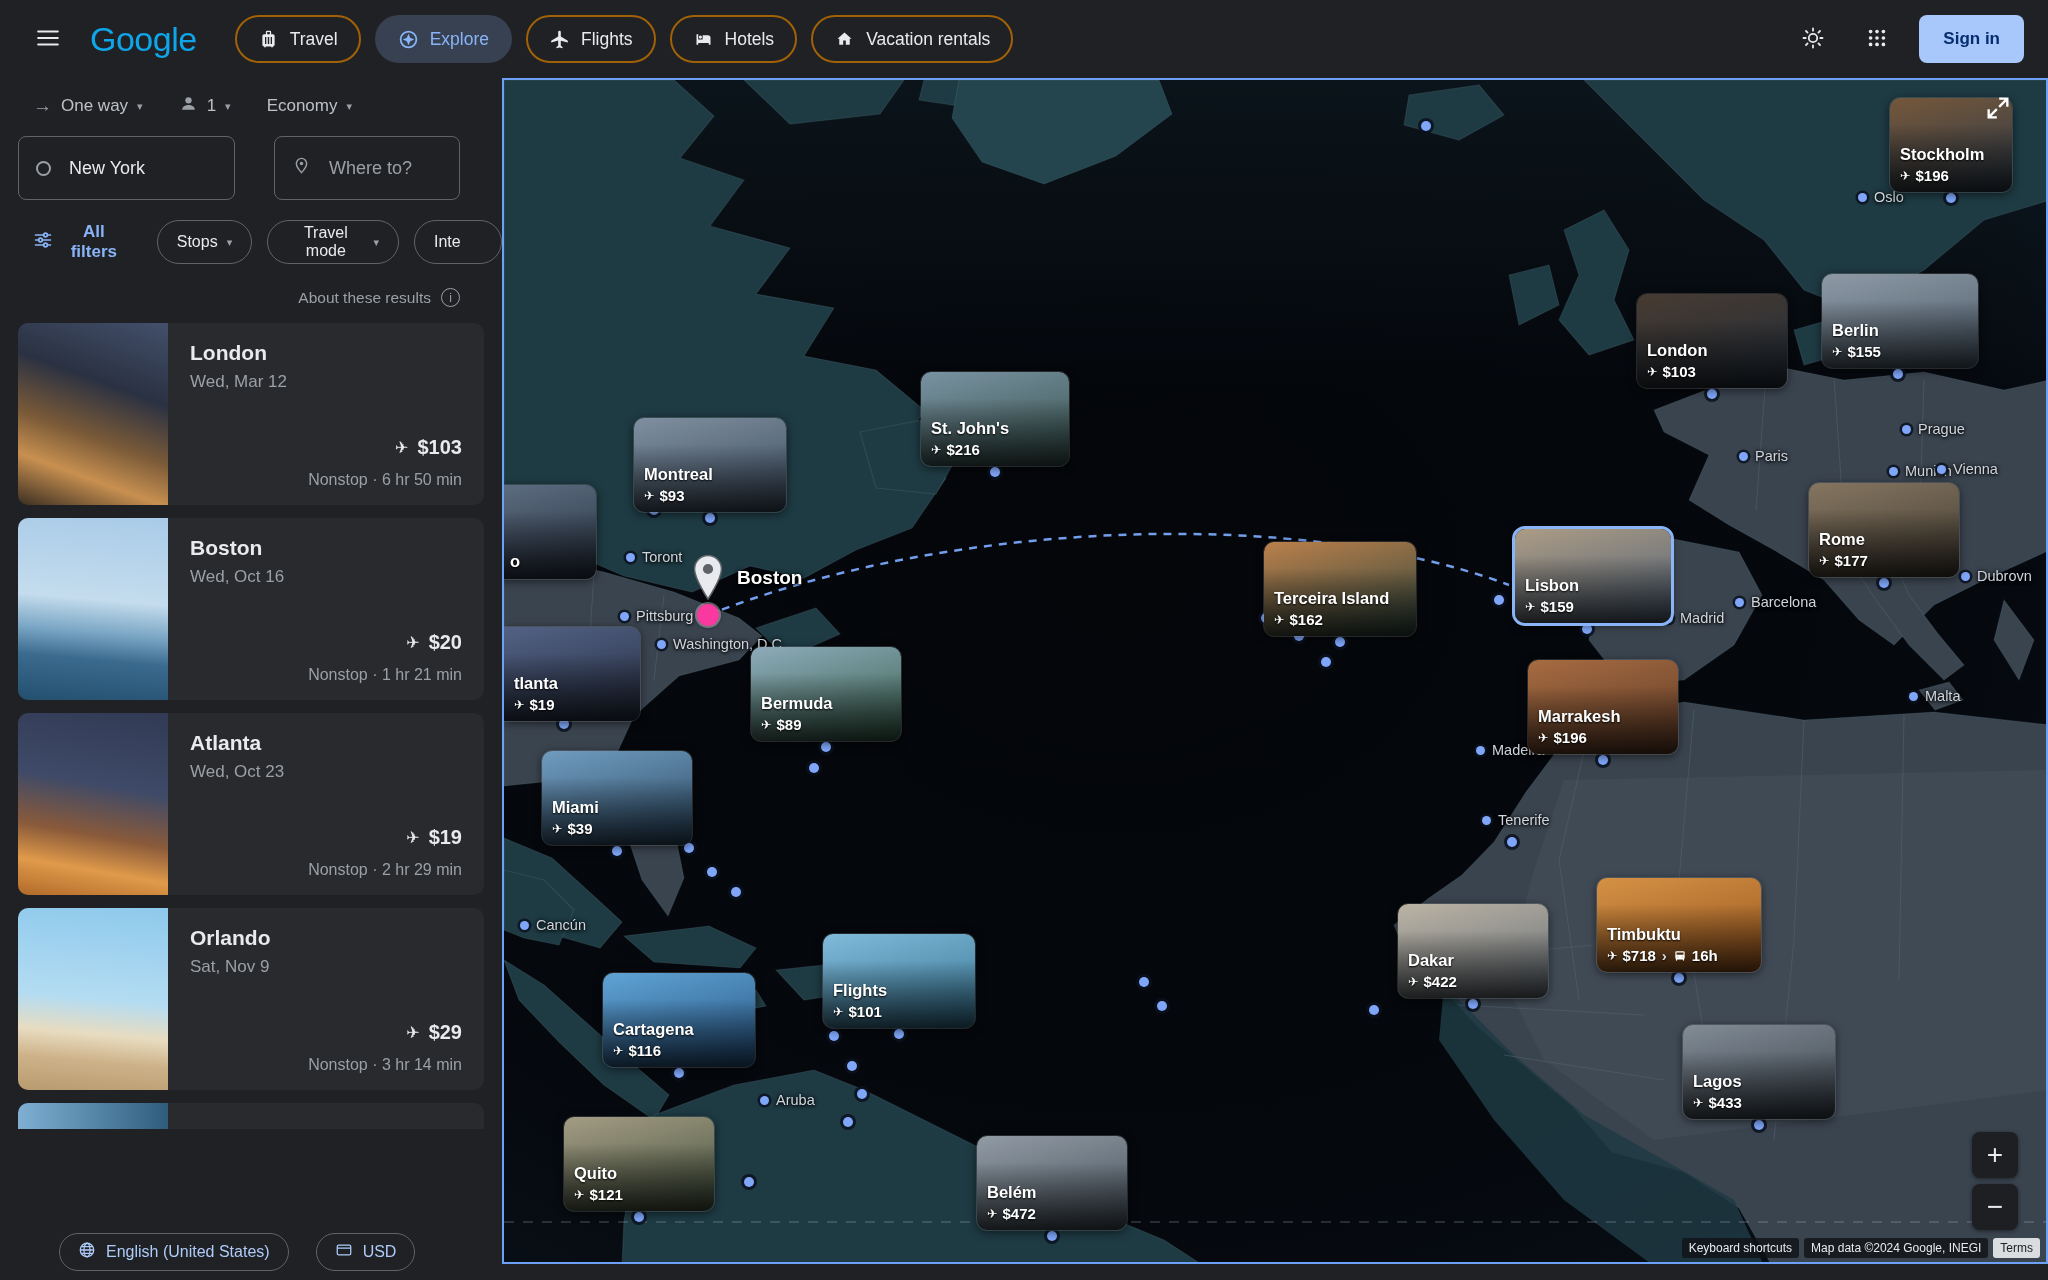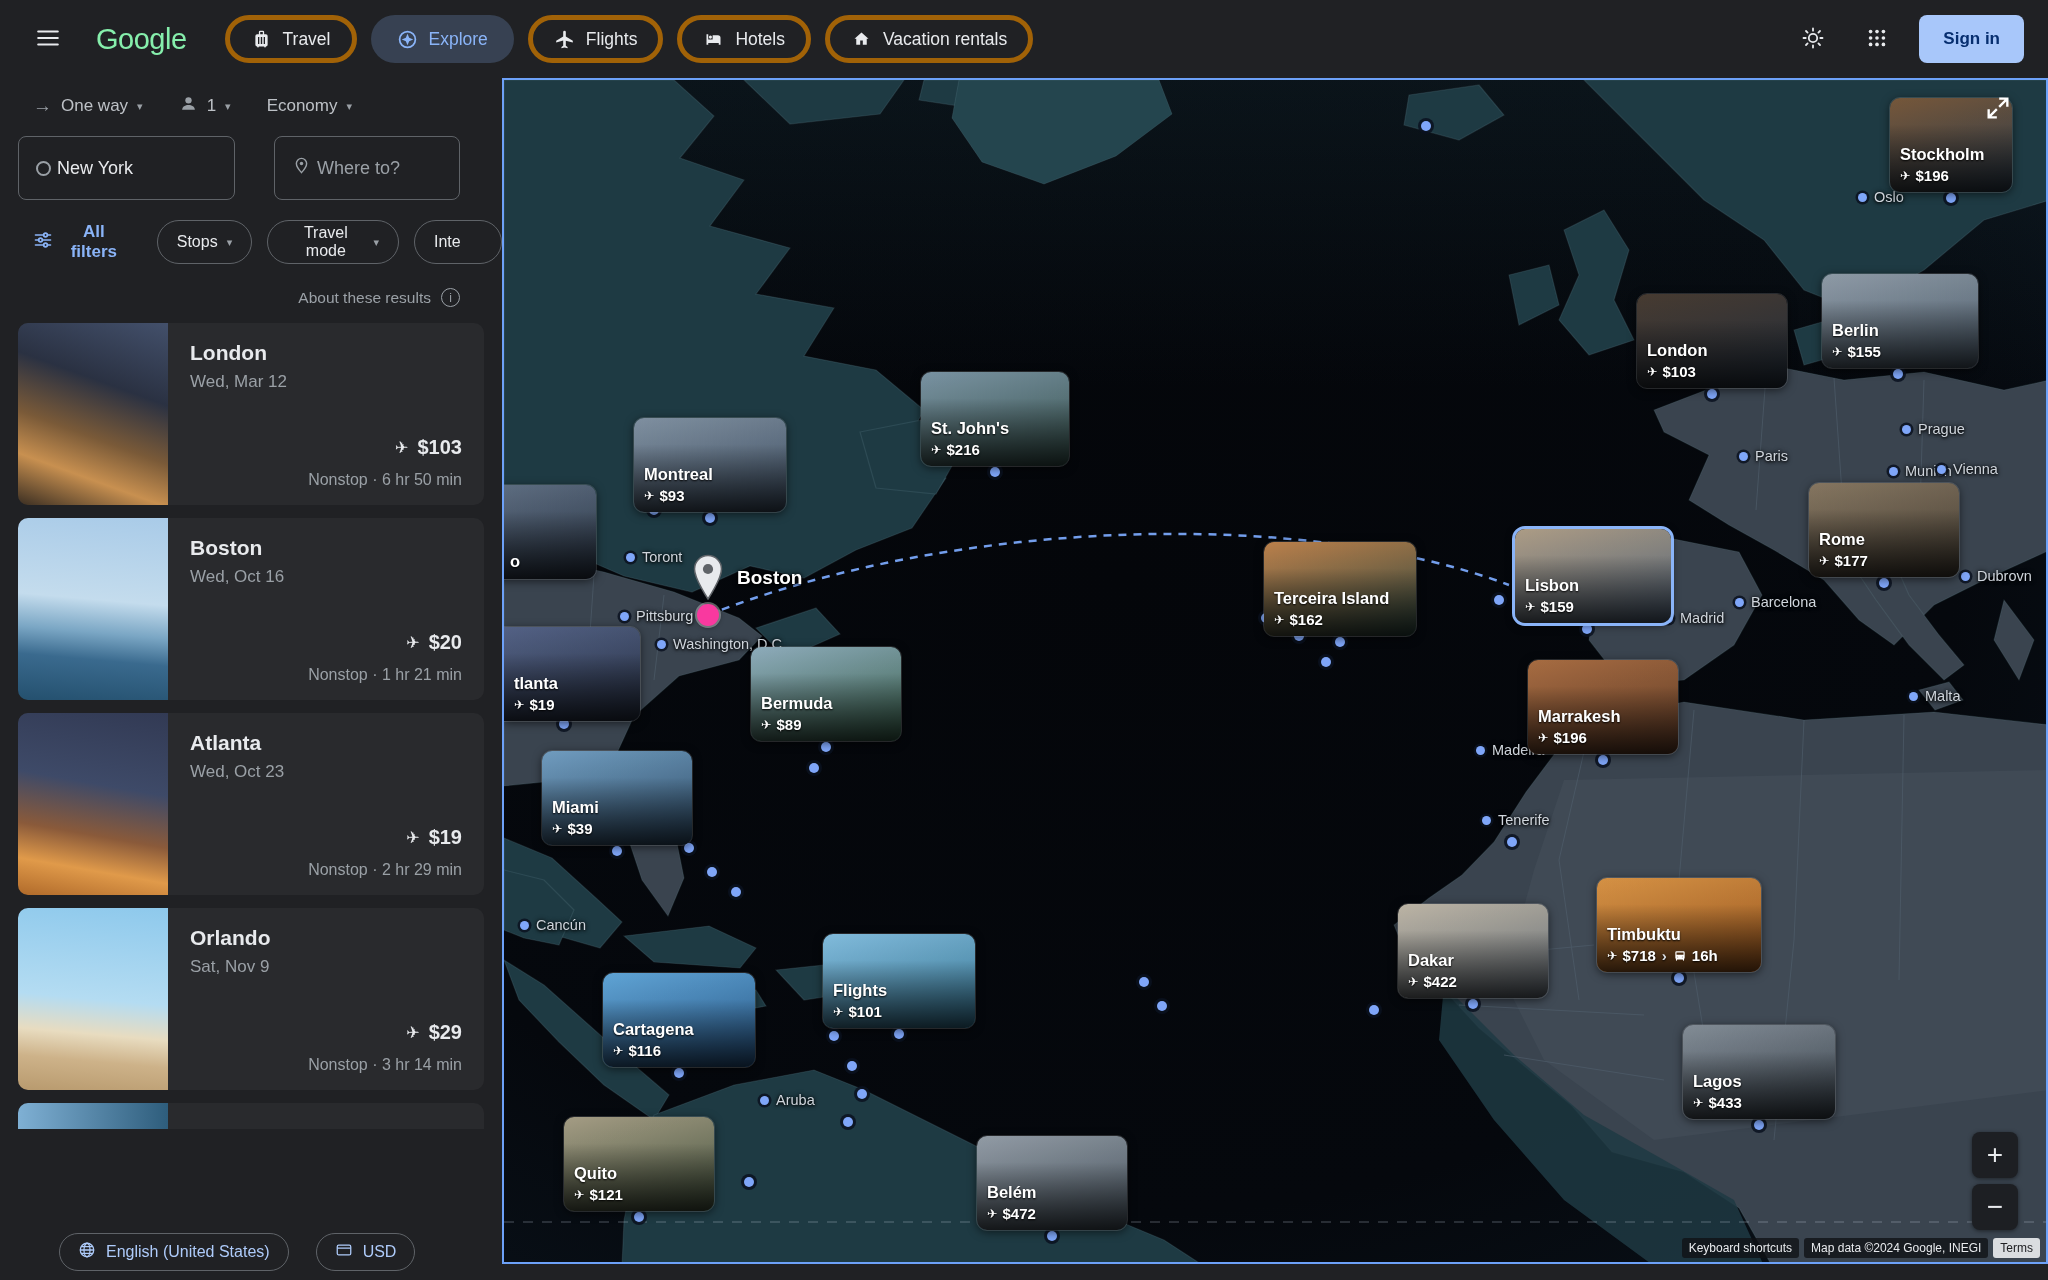--- a/index.html
+++ b/index.html
@@ -5,41 +5,41 @@
   * { margin:0; padding:0; box-sizing:border-box; }
   html,body { width:2048px; height:1280px; background:#202124; overflow:hidden;
     font-family:"Liberation Sans","DejaVu Sans",sans-serif; color:#e8eaed; }
   .app { position:relative; width:2048px; height:1280px; }
 
   
   .topbar { position:absolute; top:0; left:0; width:2048px; height:78px;
     display:flex; align-items:center; padding:0 24px; gap:8px; }
   .menu-btn { width:48px; height:48px; display:flex; align-items:center; justify-content:center;
     background:none; border:none; cursor:pointer; border-radius:50%; }
-  .logo { font-size:29px; font-weight:500; color:#86efac; letter-spacing:-0.5px; margin:0 30px 0 16px; cursor:pointer; }
+  .logo { font-size:34px; font-weight:500; color:#0ea5e9; letter-spacing:-0.5px; margin:0 30px 0 10px; cursor:pointer; }
   .nav { display:flex; gap:14px; }
-  .npill { height:48px; border:5px solid #a16207; border-radius:26px; background:transparent;
+  .npill { height:48px; border:2px solid #a16207; border-radius:26px; background:transparent;
     display:flex; align-items:center; gap:11px; padding:0 21px; color:#e8eaed; font-size:17.5px; cursor:pointer; }
   .npill .nicon { display:flex; align-items:center; }
   .npill.active { background:rgba(138,180,248,.22); border-color:transparent; color:#8ab4f8; }
   .top-actions { margin-left:auto; display:flex; align-items:center; gap:20px; }
   .icon-btn { width:44px; height:44px; display:flex; align-items:center; justify-content:center;
     background:none; border:none; cursor:pointer; border-radius:50%; }
   .signin { height:48px; padding:0 24px; background:#a8c7fa; color:#062e6f; border:none;
     border-radius:8px; font-size:17px; font-weight:700; cursor:pointer; }
 
   
   .sidebar { position:absolute; left:0; top:78px; width:502px; bottom:0; overflow:hidden; }
   .trip-row { display:flex; align-items:center; gap:36px; margin:16px 0 0 33px;
     color:#bdc1c6; font-size:17px; }
   .trip-opt { display:flex; align-items:center; gap:9px; cursor:pointer; }
   .caret { font-size:11px; color:#9aa0a6; }
   .io-row { display:flex; margin:18px 18px 0 18px; gap:39px; }
   .field { height:64px; border:1px solid #5f6368; border-radius:8px; display:flex;
-    align-items:center; gap:6px; padding:0 17px; font-size:18px; color:#e8eaed; cursor:pointer; background:transparent; }
+    align-items:center; gap:18px; padding:0 17px; font-size:18px; color:#e8eaed; cursor:pointer; background:transparent; }
   .field.origin { width:217px; }
   .field.dest { width:186px; color:#9aa0a6; }
   .ring-icon { width:15px; height:15px; border:2px solid #9aa0a6; border-radius:50%; flex-shrink:0; }
   .date-field { margin:18px 18px 0 18px; height:62px; font-size:17.5px; }
   .filters-row { display:flex; align-items:center; gap:15px; margin:20px 0 0 33px; }
   .all-filters { display:flex; align-items:center; gap:10px; color:#8ab4f8; font-size:17px;
     font-weight:600; background:none; border:none; cursor:pointer; margin-right:17px; }
   .fpill { height:44px; border:1px solid #5f6368; border-radius:22px; background:transparent;
     color:#e8eaed; font-size:16px; display:flex; align-items:center; gap:9px; padding:0 19px; cursor:pointer; }
   .fpill.cut { width:88px; overflow:hidden; justify-content:flex-start; flex-shrink:0; }

